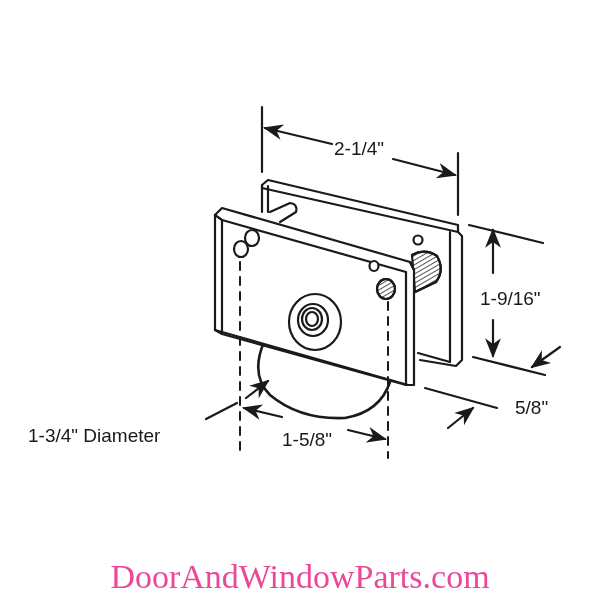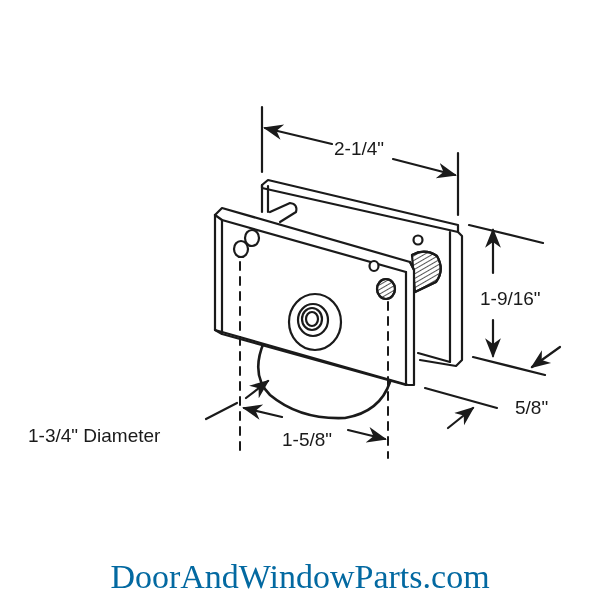--- a/index.html
+++ b/index.html
@@ -1,19 +1,19 @@
 <!DOCTYPE html>
 <html><head>
   <meta charset="utf-8">
   <style>
     html, body { margin: 0; padding: 0; background: #ffffff; }
     .canvas { position: relative; width: 600px; height: 600px; background: #ffffff; overflow: hidden; }
     svg { position: absolute; left: 0; top: 0; }
     .dim-label { position: absolute; font-family: "Liberation Sans", sans-serif; font-size: 19px; color: #1a1a1a; white-space: nowrap; line-height: 1; }
-    .watermark { position: absolute; left: 0; width: 600px; top: 560px; text-align: center; font-family: "Liberation Serif", serif; font-size: 34px; color: #0369a1; line-height: 1; }
+    .watermark { position: absolute; left: 0; width: 600px; top: 560px; text-align: center; font-family: "Liberation Serif", serif; font-size: 34px; color: #ec4899; line-height: 1; }
   </style>
 </head>
 <body>
 
 <div class="canvas">
   <svg width="600" height="600" viewBox="0 0 600 600" fill="none" stroke="#1a1a1a" stroke-width="2.2" stroke-linecap="round" stroke-linejoin="round">
     <defs>
       <marker id="arr" viewBox="0 0 10 10" refX="9" refY="5" markerWidth="9" markerHeight="9" orient="auto-start-reverse">
         <path d="M0,1 L10,5 L0,9 L3,5 Z" fill="#1a1a1a" stroke="none"></path>
       </marker>

